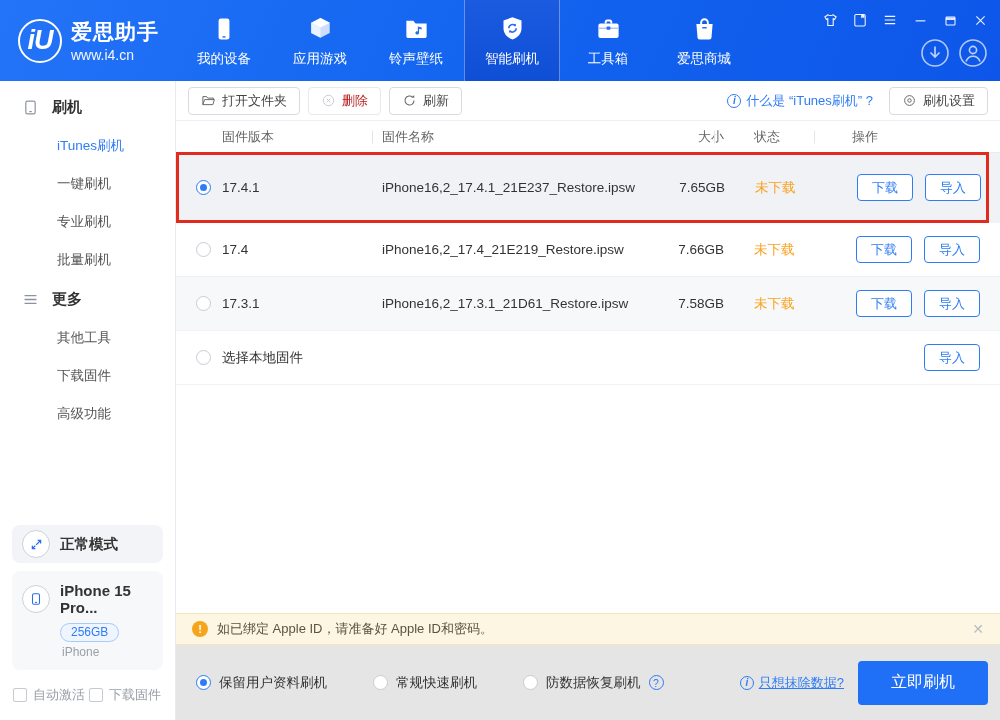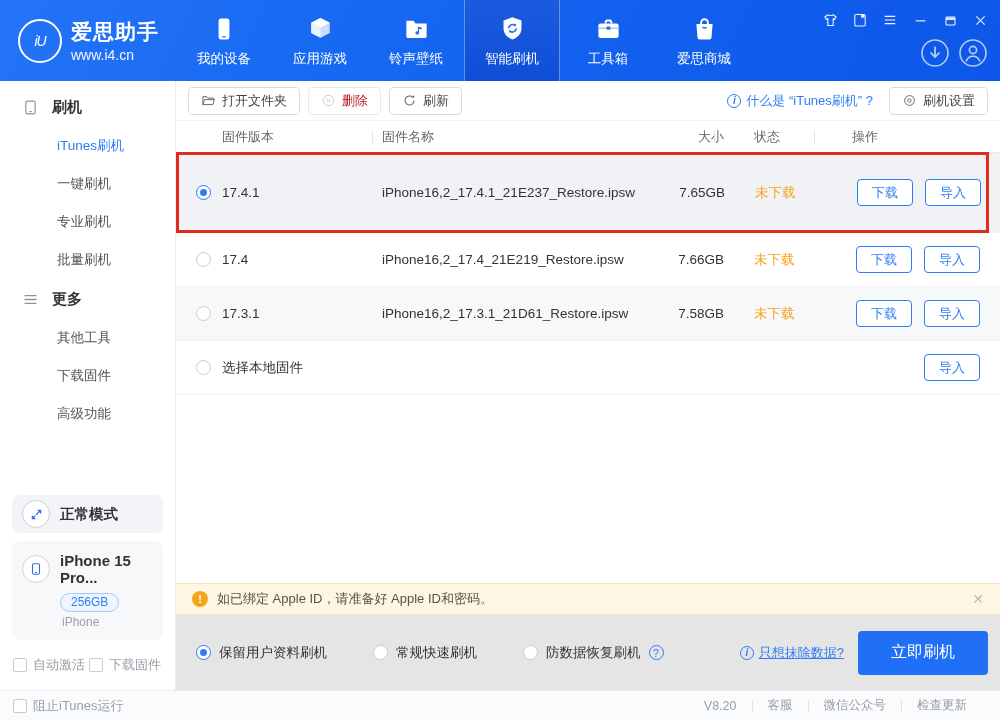--- a/index.html
+++ b/index.html
@@ -6,21 +6,21 @@
   html,body { width:1000px; height:720px; overflow:hidden;
     font-family:"Liberation Sans","DejaVu Sans",sans-serif; background:#fff; }
   .app { width:1000px; height:720px; display:flex; flex-direction:column; }
 
   
   header { height:81px; display:flex; flex:0 0 81px;
     background:linear-gradient(115deg,#2374f8 0%,#1465f0 45%,#0d56e9 100%); position:relative; }
   .logo { width:176px; display:flex; align-items:center; padding-left:18px; gap:9px; }
   .logo-mark { width:44px; height:44px; border:2.5px solid #fff; border-radius:50%;
     display:flex; align-items:center; justify-content:center; color:#fff;
-    font-weight:normal; font-style:italic; font-size:14px; letter-spacing:-1px; }
+    font-weight:bold; font-style:italic; font-size:27px; letter-spacing:-1px; }
   .logo-texts { color:#fff; }
   .logo-title { font-size:21px; font-weight:bold; letter-spacing:1px; }
   .logo-sub { font-size:14px; opacity:.95; margin-top:1px; }
   nav { display:flex; }
   .nav-item { width:96px; height:81px; display:flex; flex-direction:column; align-items:center;
     justify-content:center; gap:6px; color:#fff; font-size:13.5px; cursor:pointer; }
   .nav-item.active { background:linear-gradient(180deg,#1a5be0,#0f4fd6);
     border-left:1px solid rgba(255,255,255,.35); border-right:1px solid rgba(255,255,255,.35); }
   .nav-ic { height:30px; display:flex; align-items:center; }
   .win-area { position:absolute; right:0; top:0; width:250px; height:81px; }
@@ -66,21 +66,21 @@
   .tgrid { display:grid; grid-template-columns:26px 160px 1fr 90px 100px 160px;
     align-items:center; padding:0 16px 0 20px; }
   .thead { height:32px; flex:0 0 32px; color:#666; font-size:13px; border-bottom:1px solid #e9ebef; }
   .thead .hc { position:relative; }
   .thead .sep-l::before { content:""; position:absolute; left:-10px; top:50%; transform:translateY(-50%);
     width:1px; height:13px; background:#e3e5ea; }
   .col-size { text-align:right; }
   .col-status { padding-left:30px; }
   .col-actions-h { padding-left:28px; }
   .trow { height:54px; border-bottom:1px solid #f1f2f5; font-size:13.5px; color:#333; position:relative; }
-  .trow.sel { height:80px; background:#f0f2f6; }
+  .trow.sel { height:70px; background:#f0f2f6; }
   .trow.alt { background:#f7f8fa; }
   .status { color:#f9a11b; }
   .acts { display:flex; gap:12px; justify-content:flex-end; padding-right:4px; }
   .abtn { width:56px; height:27px; border:1px solid #2e7cf6; color:#2e7cf6; background:#fff;
     border-radius:4px; font-size:13px; cursor:pointer; font-family:inherit; }
   .radio { width:15px; height:15px; border-radius:50%; border:1px solid #c8ccd4; background:#fff;
     display:flex; align-items:center; justify-content:center; cursor:pointer; }
   .radio.on { border-color:#2e7cf6; }
   .radio.on::after { content:""; width:7px; height:7px; border-radius:50%; background:#2e7cf6; }
   .ring { position:absolute; left:0; right:11px; top:-1px; bottom:-1px;
@@ -424,30 +424,13 @@
         </span>
         <span class="erase">
           <span class="imark">i</span>
           <span class="txt">只想抹除数据?</span>
         </span>
         <button class="flash-btn">立即刷机</button>
       </div>
     </main>
   </div>
 
-  <footer>
-    <div class="f-left">
-      <span class="chk">
-        <span class="chk-box"></span>
-        <span>阻止iTunes运行</span>
-      </span>
-    </div>
-    <div class="f-right">
-      <span class="f-ver">V8.20</span>
-      <span class="f-sep"></span>
-      <span class="f-item">客服</span>
-      <span class="f-sep"></span>
-      <span class="f-item">微信公众号</span>
-      <span class="f-sep"></span>
-      <span class="f-item">检查更新</span>
-    </div>
-  </footer>
 </div>
 
 </body></html>

